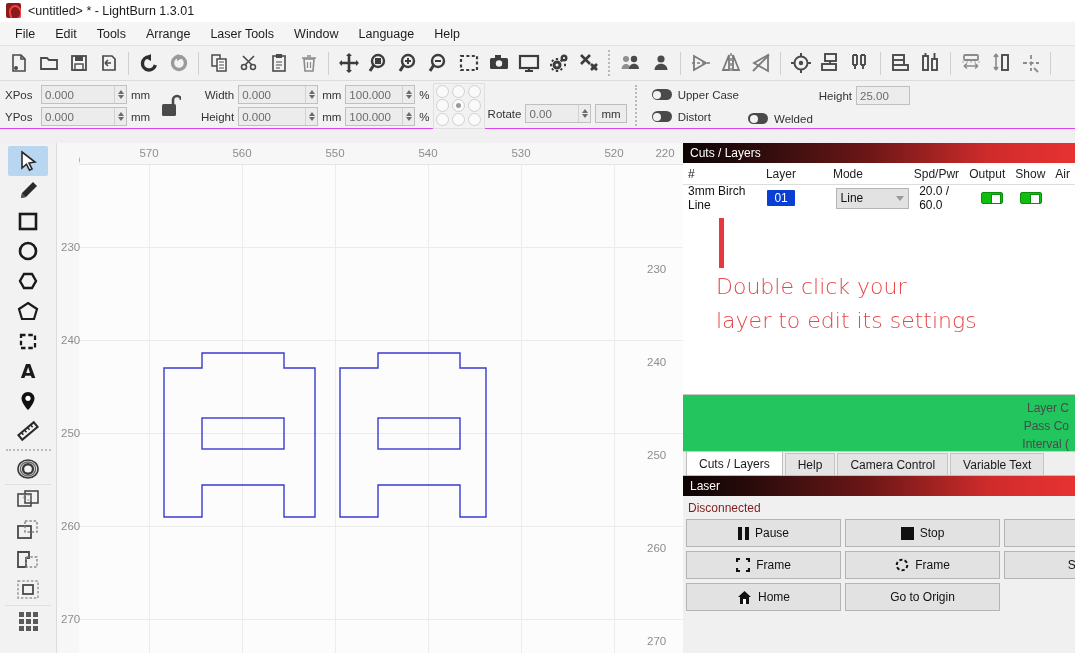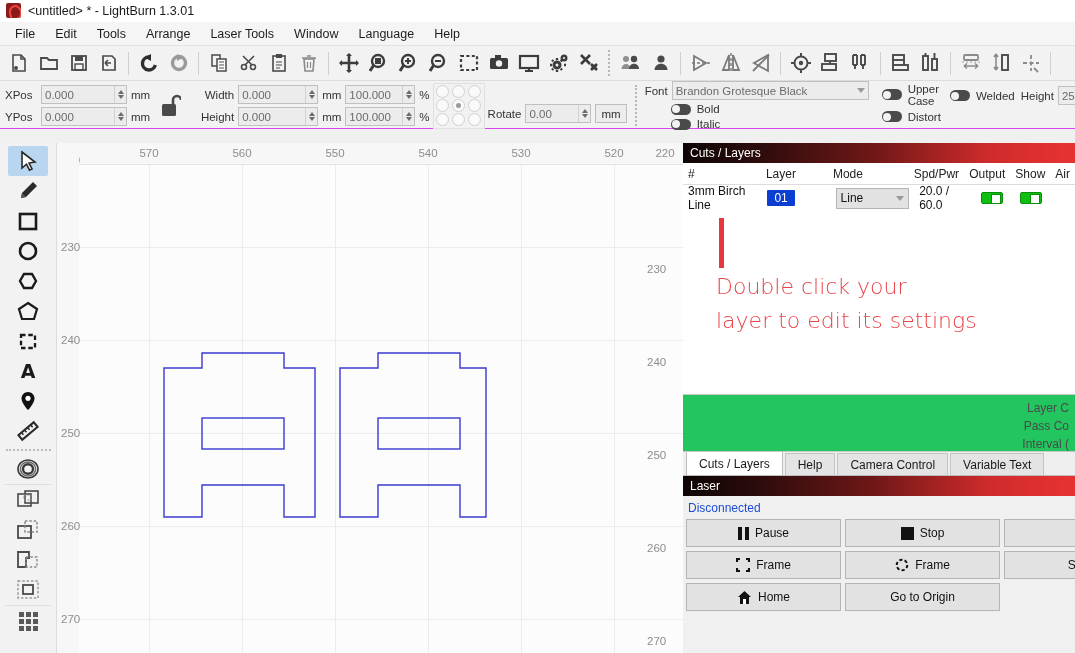--- a/index.html
+++ b/index.html
@@ -250,21 +250,21 @@
     border-bottom:1px solid #bdbdbd; padding-left:3px;
   }
   .tab {
     height:22px; padding:0 12px; display:flex; align-items:center;
     font-size:12px; color:#1a1a1a; background:#e4e4e4;
     border:1px solid #c4c4c4; border-bottom:none; margin-right:2px;
   }
   .tab.active { background:#ffffff; border-color:#bdbdbd; height:24px; }
 
   .laser-panel { background:#f0f0f0; flex:1; }
-  .status-line { font-size:12px; color:#1d4ed8; padding:5px 5px 4px 5px; }
+  .status-line { font-size:12px; color:#7f1d1d; padding:5px 5px 4px 5px; }
   .btn-grid {
     display:grid; grid-template-columns:155px 155px 155px;
     gap:4px; padding:0 3px;text-align:center;
   }
   .lb-btn {
     height:28px; border:1px solid #b4b4b4; background:#e2e2e2;
     display:flex; align-items:center; justify-content:center; gap:6px;
     font-size:12px; color:#111;
   }
   .lb-btn.empty { border:none; background:transparent; }
@@ -611,58 +611,37 @@
             <i class="up"></i>
             <i class="dn"></i>
           </span>
       </span>
       <span class="mini-btn">mm</span>
     </div>
   </div>
 
   <div class="vsep-dotted"></div>
 
-  <div class="prop-group">
-    <div class="prop-row">
-      <span class="lbl">Font</span>
-      <span class="prop-sel" style="width:197px">
-        <span>Brandon Grotesque Black</span>
-        <span class="caret"></span>
-      </span>
-    </div>
-    <div class="prop-row" style="padding-left:26px;gap:14px">
-      <span class="tg-row">
-        <span class="toggle"></span>
-        <span>Bold</span>
-      </span>
-    </div>
-    <div class="prop-row" style="padding-left:26px;gap:14px">
-      <span class="tg-row">
-        <span class="toggle"></span>
-        <span>Italic</span>
-      </span>
-    </div>
-  </div>
 
   <div class="prop-group" style="padding-left:10px;justify-content:flex-end;padding-bottom:2px">
     <div class="prop-row">
       <span class="tg-row">
         <span class="toggle"></span>
         <span>Upper Case</span>
       </span>
     </div>
     <div class="prop-row">
       <span class="tg-row">
         <span class="toggle"></span>
         <span>Distort</span>
       </span>
     </div>
   </div>
 
-  <div class="prop-group" style="padding-left:6px;justify-content:flex-start;padding-top:3px">
+  <div class="prop-group" style="padding-left:6px;justify-content:flex-end;padding-top:3px">
     <div class="prop-row">
       <span class="tg-row">
         <span class="toggle"></span>
         <span>Welded</span>
       </span>
     </div>
   </div>
 
   <div class="prop-group" style="justify-content:flex-start;padding-top:3px">
     <div class="prop-row">

